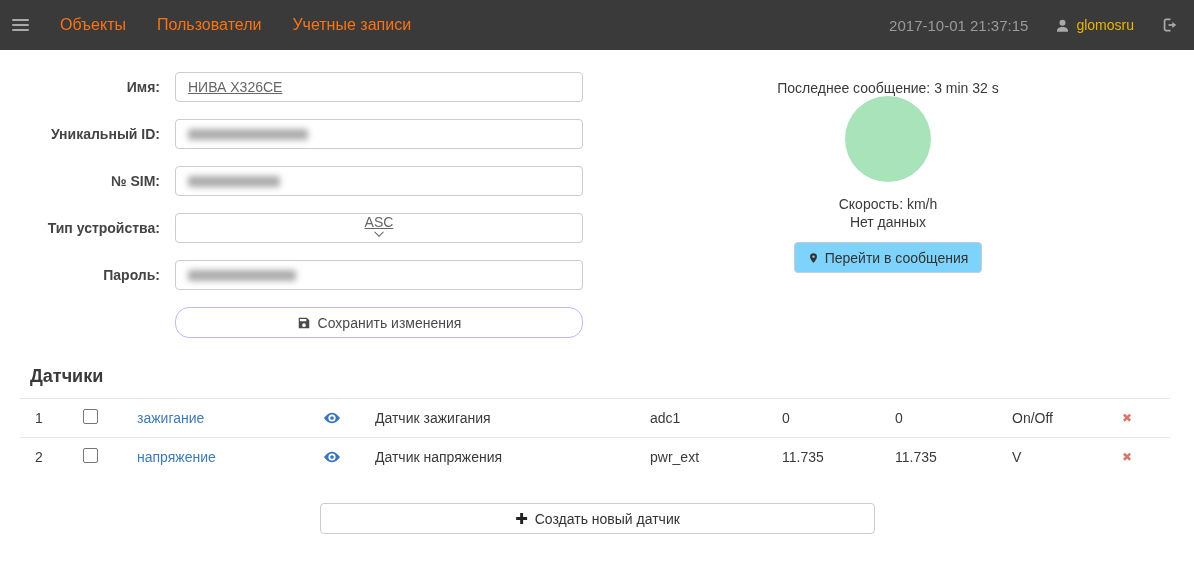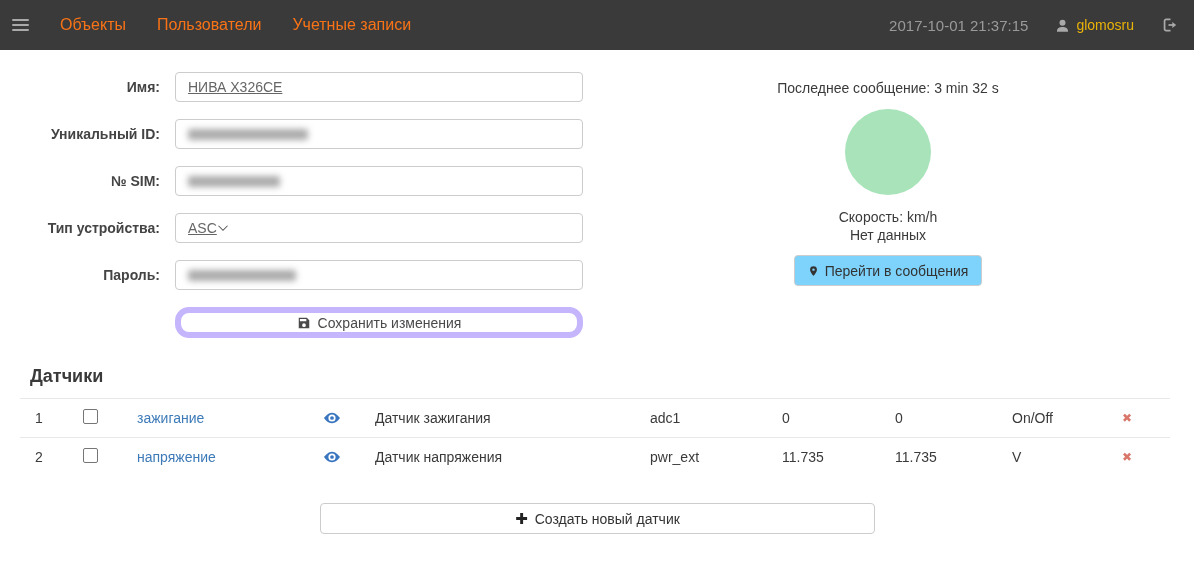--- a/index.html
+++ b/index.html
@@ -26,32 +26,32 @@
 
   
   .form-area { position: absolute; left: 30px; top: 72px; }
   .form-row { display: flex; align-items: center; height: 30px; margin-bottom: 17px; }
   .form-label { width: 130px; text-align: right; margin-right: 15px; font-size: 14px; font-weight: bold; color: #444; }
   .input-box {
     width: 408px; height: 30px; border: 1px solid #ccc; border-radius: 4px;
     background: #fff; display: flex; align-items: center; padding: 0 12px;
     font-size: 14px; color: #666; text-decoration: underline;
   }
-  .select-box { justify-content: flex-start; cursor: pointer; }
+  .select-box { justify-content: flex-start; cursor: pointer; flex-direction: column; }
   .blur-bar { height: 11px; border-radius: 2px; background: #8f8f8f; filter: blur(3px); opacity: .75; }
   .save-btn {
     margin-left: 145px; width: 408px; height: 31px;
-    background: #fff; border: 6px solid #c4b5fd; border-radius: 14px;
+    background: #fff; border: 1px solid #c4b5fd; border-radius: 14px;
     font-size: 14px; color: #4a4a4a; font-family: inherit;
     display: flex; align-items: center; justify-content: center; gap: 7px; cursor: pointer;
   }
 
   
   .status-panel { position: absolute; left: 762px; top: 80px; width: 252px; text-align: center; font-size: 14px; color: #3a3a3a; }
-  .status-last { margin-bottom: 13px; }
+  .status-last { }
   .status-circle { width: 86px; height: 86px; border-radius: 50%; margin: 0 auto 14px; }
   .status-speed { margin-bottom: 2px; }
   .status-nodata { margin-bottom: 12px; }
   .msg-btn {
     display: inline-flex; align-items: center; gap: 6px; height: 31px; padding: 0 13px;
     background: #7dd3fc; border: 1px solid #ccc; border-radius: 4px;
     font-size: 14px; color: #333; font-family: inherit; cursor: pointer;
   }
 
   

